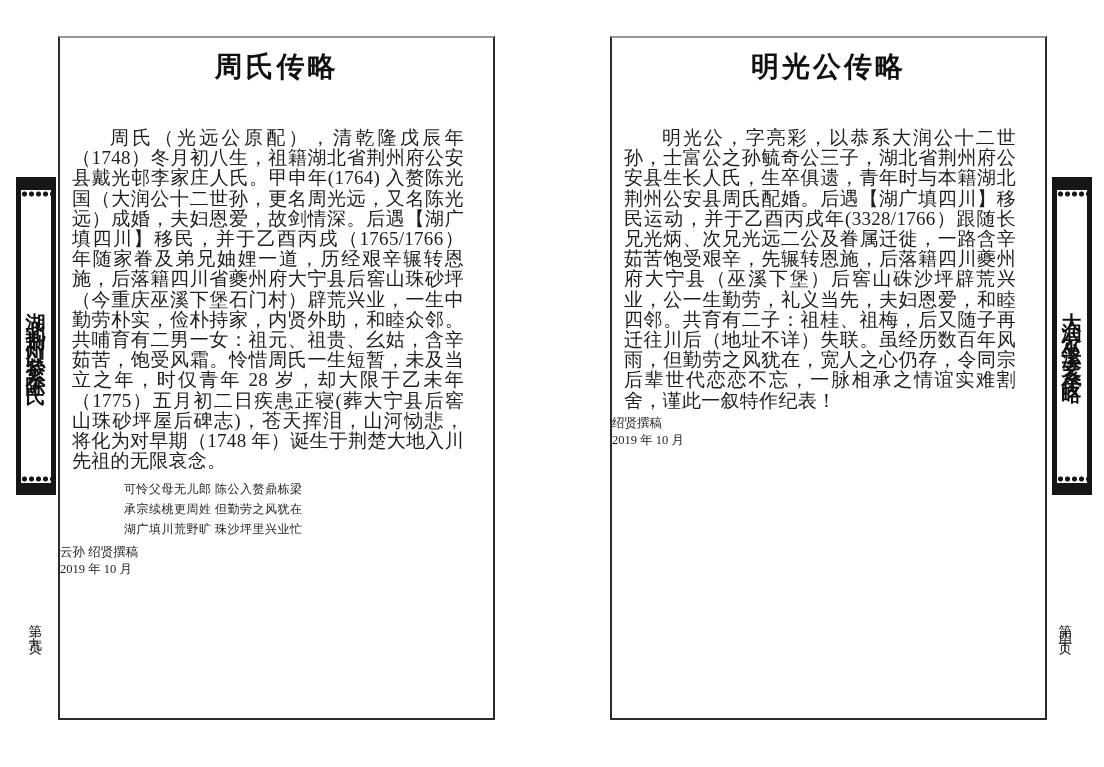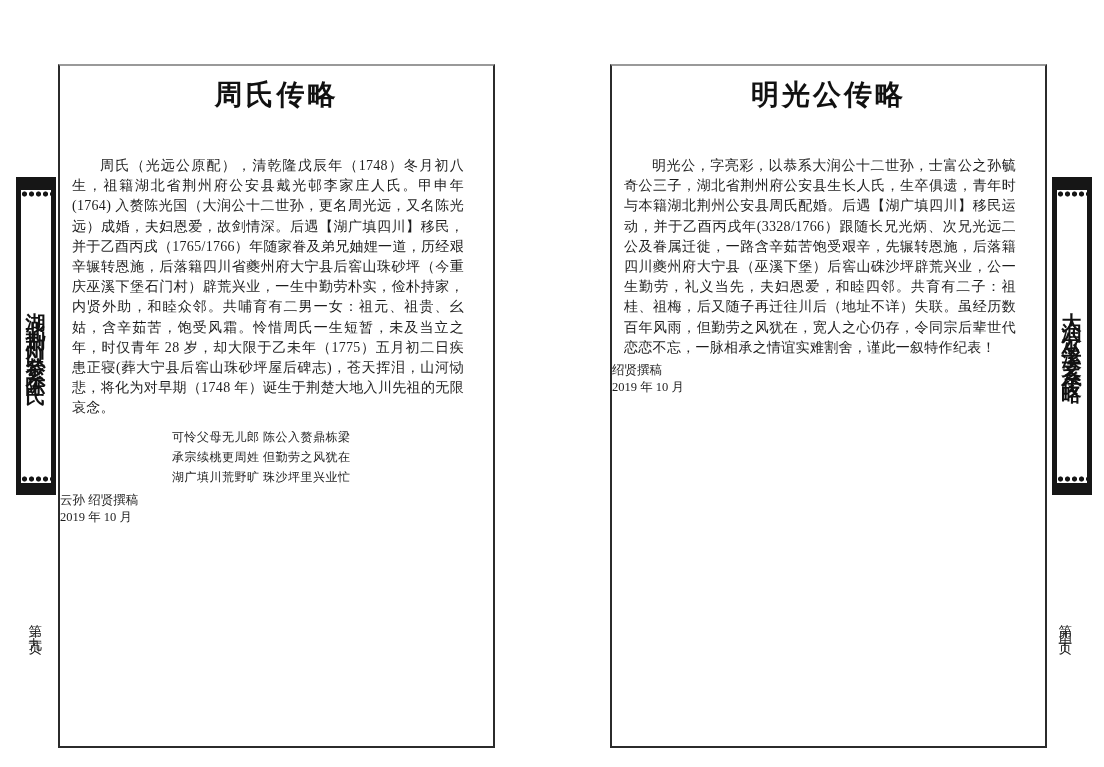--- a/index.html
+++ b/index.html
@@ -7,21 +7,21 @@
     width:1104px; height:767px;
     background:#ffffff;
     position:relative;
     overflow:hidden;
     font-family:"Liberation Serif","DejaVu Serif",serif;
     color:#1d1d1d;
   }
 
   
   .page {
-    position:absolute; top:64px;
+    position:absolute; top:36px;
     width:437px; height:684px;
     box-sizing:border-box;
     border:2px solid #2b2b2b;
     border-top-color:#999999;
     background:#ffffff;
   }
   .page-left  { left:58px;  }
   .page-right { left:610px; }
 
   .page-title {
@@ -31,32 +31,32 @@
     font-family:"Liberation Sans","DejaVu Sans",sans-serif;
     font-weight:bold;
     font-size:28px;
     letter-spacing:3px;
     color:#111;
   }
 
   .body-text {
     margin:44px 16px 0 0;
     padding:0 13px 0 12px;
-    font-size:14px;
+    font-size:19px;
     line-height:20.2px;
     letter-spacing:0.3px;
     text-align:justify;
     text-justify:inter-ideograph;
     text-indent:2em;
     color:#1d1d1d;
   }
 
   .verse {
     margin-top:8px;
-    padding-left:112px;
+    padding-left:64px;
     font-size:12px;
     line-height:20px;
     letter-spacing:0.5px;
     color:#1d1d1d;
   }
 
   .signature {
     margin-top:5px;
     text-align:left;
     font-size:12.5px;

